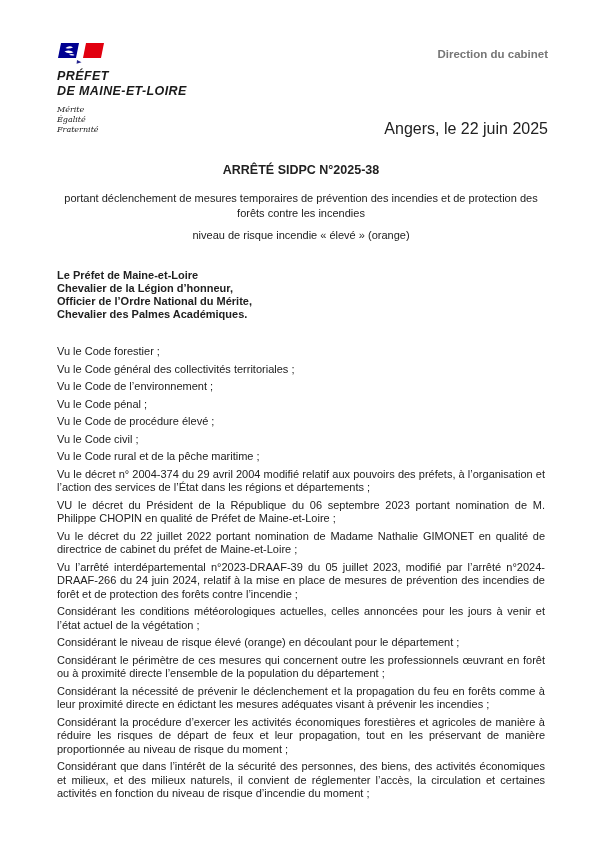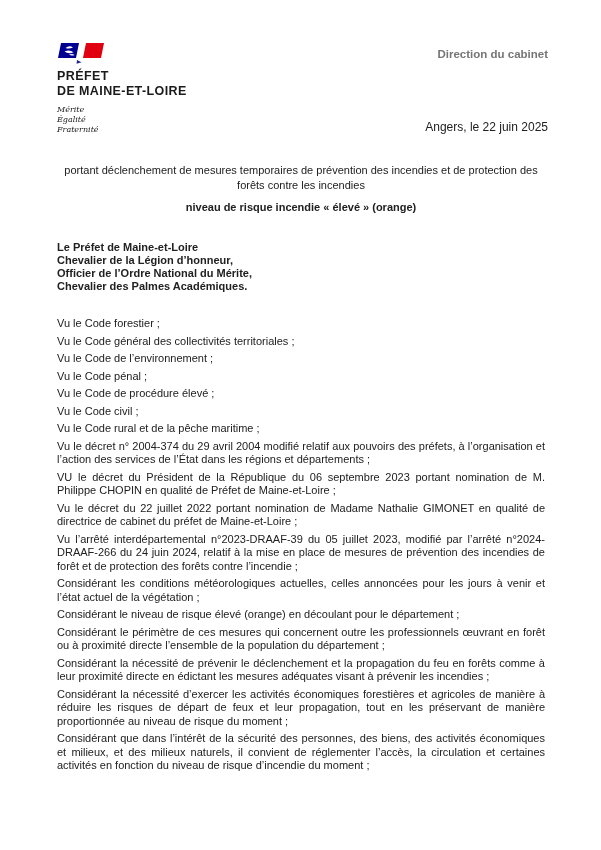--- a/index.html
+++ b/index.html
@@ -18,38 +18,39 @@
 
   
   .logo-block { position: absolute; left: 57px; top: 42px; }
   .flag-icon { display: block; margin-bottom: 3px; }
   .prefet-name {
     font-weight: bold;
     font-size: 12.5px;
     line-height: 14.5px;
     letter-spacing: 0.4px;
     color: #1a1a1a;
+    font-style: italic;
   }
   .motto {
     margin-top: 7px;
     font-family: "DejaVu Serif", serif;
     font-style: italic;
     font-size: 8px;
     line-height: 10px;
     color: #1a1a1a;
   }
 
   .direction-label {
     position: absolute; top: 48px; right: 53px;
     font-size: 11.5px; font-weight: bold;
     color: #767676;
   }
   .date-line {
     position: absolute; top: 120px; right: 53px;
-    font-size: 12px; color: #212121;
+    font-size: 16px; color: #212121;
   }
 
   
   .main {
     position: absolute;
     left: 57px; top: 163px;
     width: 488px;
     font-size: 11px;
   }
   .decree-title {
@@ -59,21 +60,21 @@
     margin: 0 0 14px 0;
   }
   .decree-subtitle {
     text-align: center;
     font-size: 11px;
     line-height: 14.5px;
     margin: 0 0 9px 0;
   }
   .risk-level {
     text-align: center;
-    font-weight: bold;
+    font-weight: normal;
     font-size: 11px;
     margin: 0 0 28px 0;
   }
   .authority-block {
     text-align: left;
     font-weight: bold;
     font-size: 11px;
     line-height: 13px;
     margin: 0 0 24px 0;
   }
@@ -112,20 +113,21 @@
         <div>Égalité</div>
 
         <div>Fraternité</div>
       </div>
   </div>
 
   <div class="direction-label">Direction du cabinet</div>
   <div class="date-line">Angers, le 22 juin 2025</div>
 
   <div class="main">
+    <h1 class="decree-title">ARRÊTÉ SIDPC N°2025-38</h1>
     <p class="decree-subtitle">portant déclenchement de mesures temporaires de prévention des incendies et de protection des forêts contre les incendies</p>
     <p class="risk-level">niveau de risque incendie « élevé » (orange)</p>
 
     <div class="authority-block">
 
         <p>Le Préfet de Maine-et-Loire</p>
 
         <p>Chevalier de la Légion d’honneur,</p>
 
         <p>Officier de l’Ordre National du Mérite,</p>
@@ -159,19 +161,19 @@
         <p class="recital"><b class="lead">Vu</b> <span>l’arrêté interdépartemental n°2023-DRAAF-39 du 05 juillet 2023, modifié par l’arrêté n°2024-DRAAF-266 du 24 juin 2024, relatif à la mise en place de mesures de prévention des incendies de forêt et de protection des forêts contre l’incendie ;</span></p>
 
         <p class="recital"><b class="lead">Considérant</b> <span>les conditions météorologiques actuelles, celles annoncées pour les jours à venir et l’état actuel de la végétation ;</span></p>
 
         <p class="recital"><b class="lead">Considérant</b> <span>le niveau de risque élevé (orange) en découlant pour le département ;</span></p>
 
         <p class="recital"><b class="lead">Considérant</b> <span>le périmètre de ces mesures qui concernent outre les professionnels œuvrant en forêt ou à proximité directe l’ensemble de la population du département ;</span></p>
 
         <p class="recital"><b class="lead">Considérant</b> <span>la nécessité de prévenir le déclenchement et la propagation du feu en forêts comme à leur proximité directe en édictant les mesures adéquates visant à prévenir les incendies ;</span></p>
 
-        <p class="recital"><b class="lead">Considérant</b> <span>la nécessité d’exercer les activités économiques forestières et agricoles de manière à réduire les risques de départ de feux et leur propagation, tout en les préservant de manière proportionnée au niveau de risque du moment ;</span></p>
+        <p class="recital"><b class="lead">Considérant</b> <span>la procédure d’exercer les activités économiques forestières et agricoles de manière à réduire les risques de départ de feux et leur propagation, tout en les préservant de manière proportionnée au niveau de risque du moment ;</span></p>
 
         <p class="recital"><b class="lead">Considérant</b> <span>que dans l’intérêt de la sécurité des personnes, des biens, des activités économiques et milieux, et des milieux naturels, il convient de réglementer l’accès, la circulation et certaines activités en fonction du niveau de risque d’incendie du moment ;</span></p>
       </div>
   </div>
 
 </div>
 
 </body></html>

